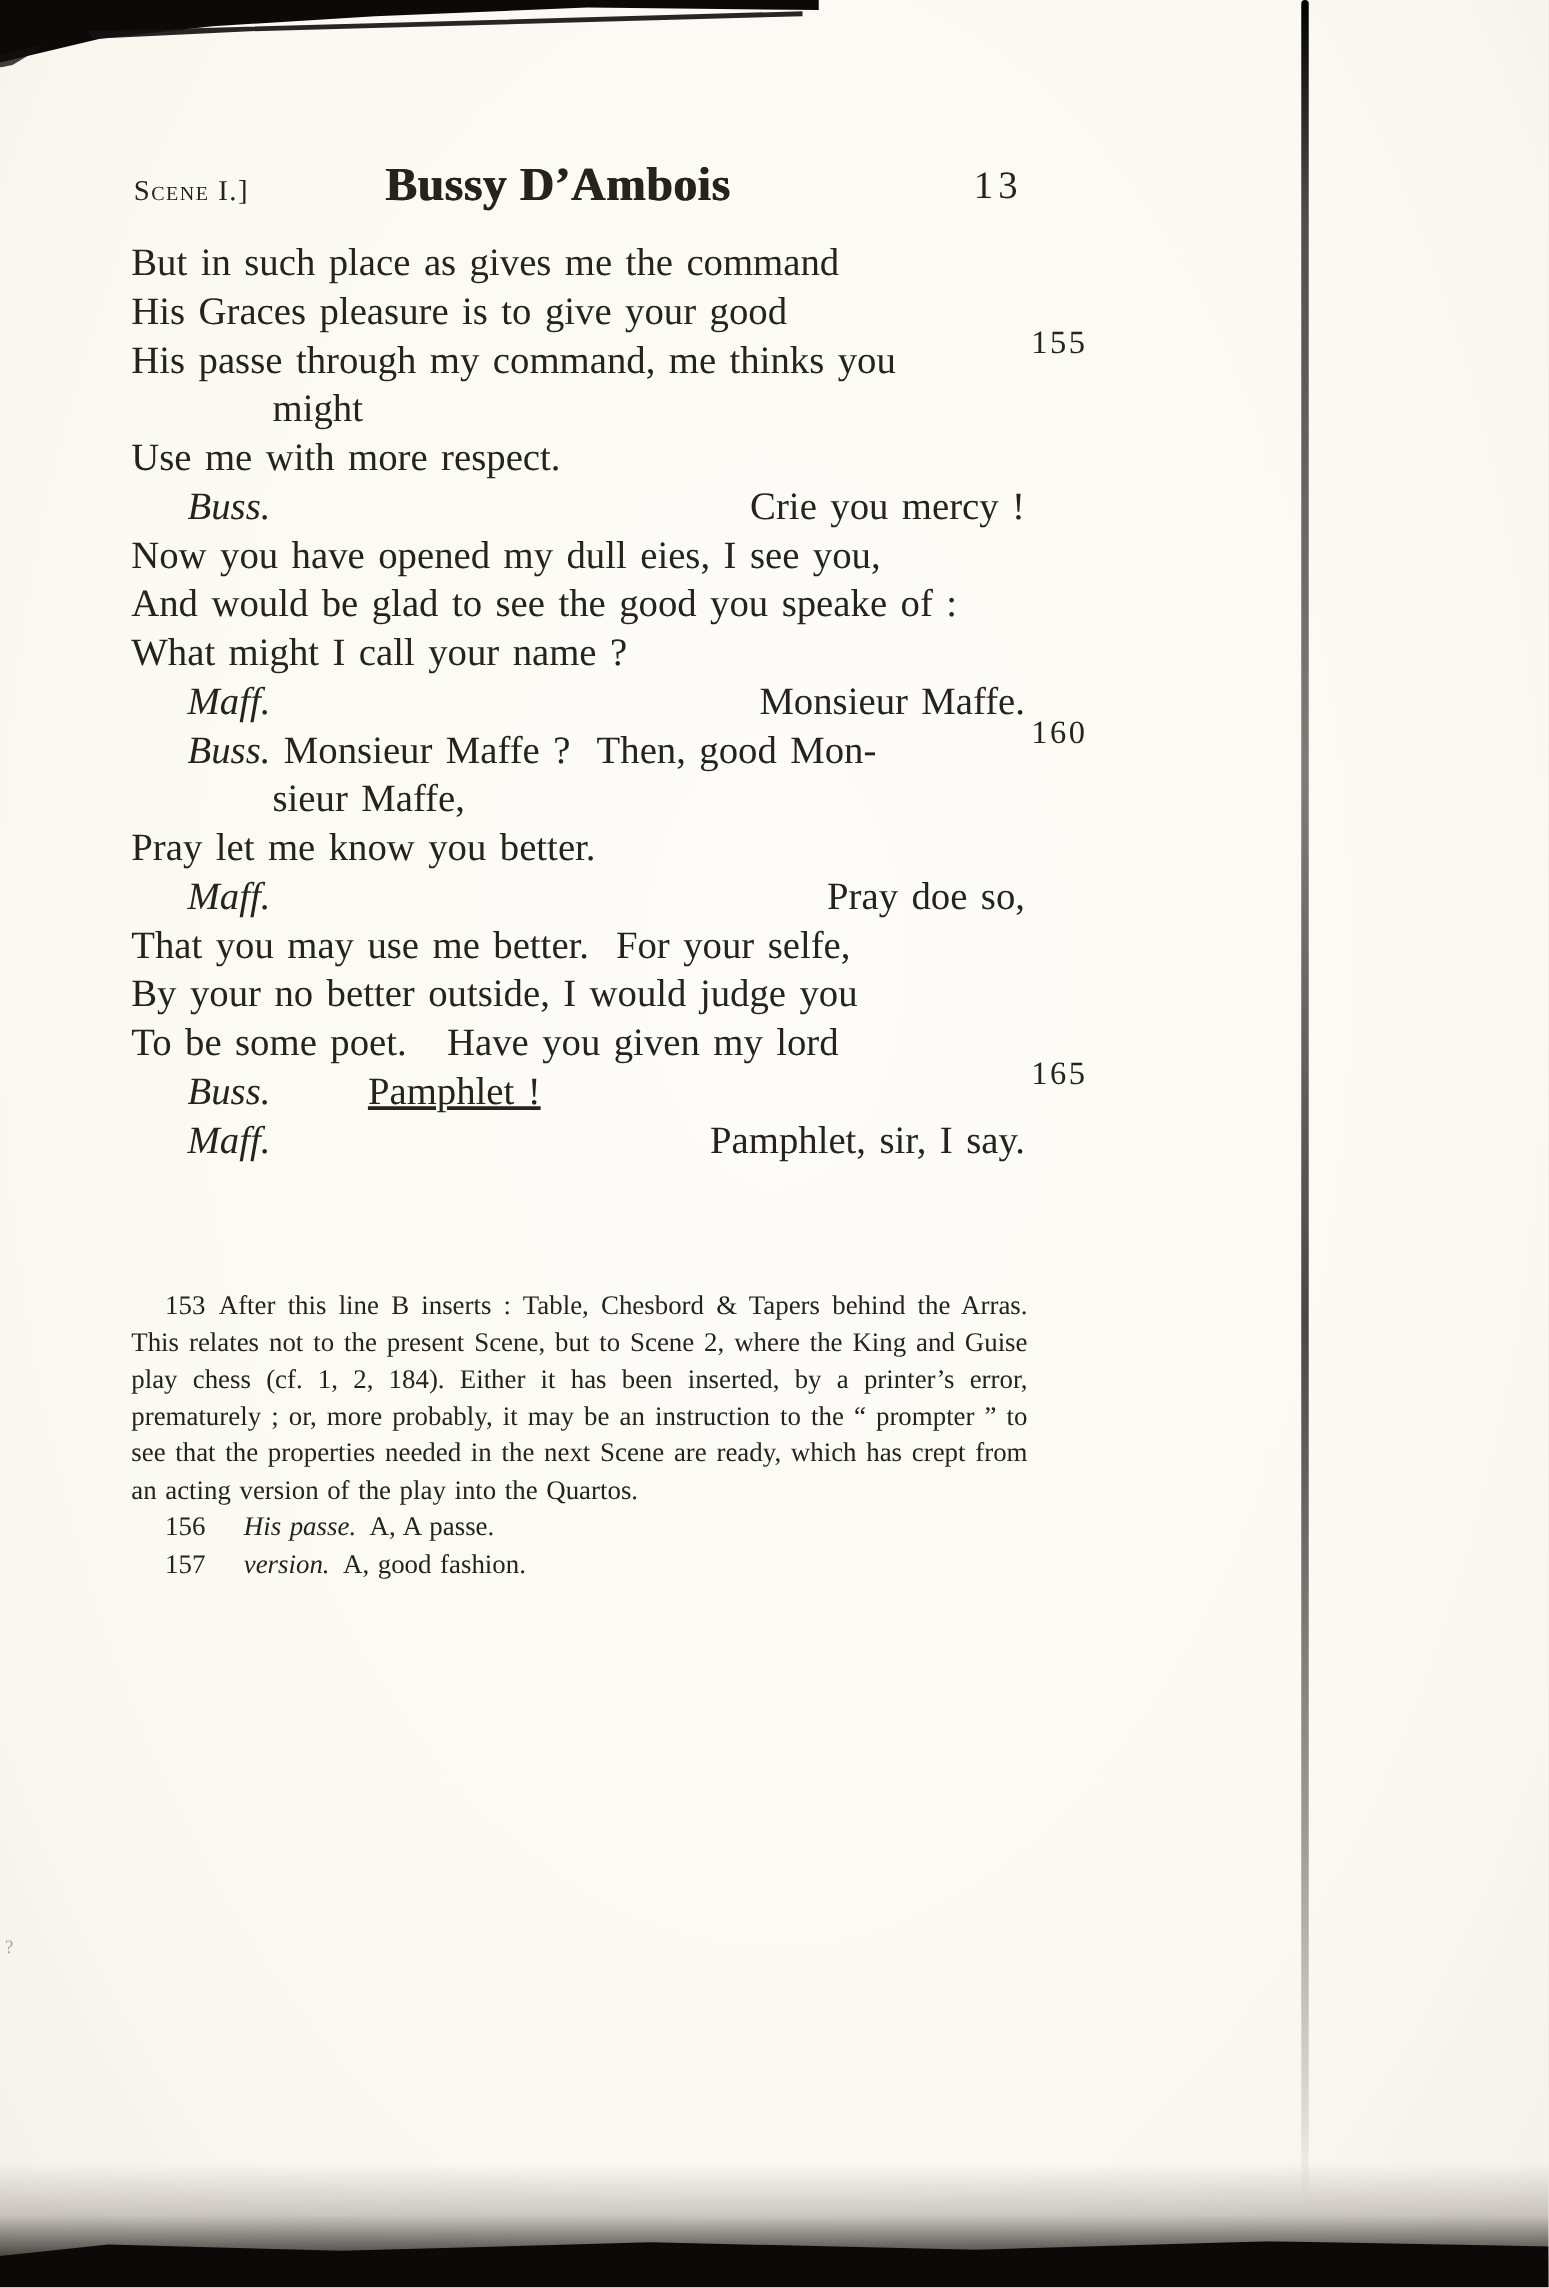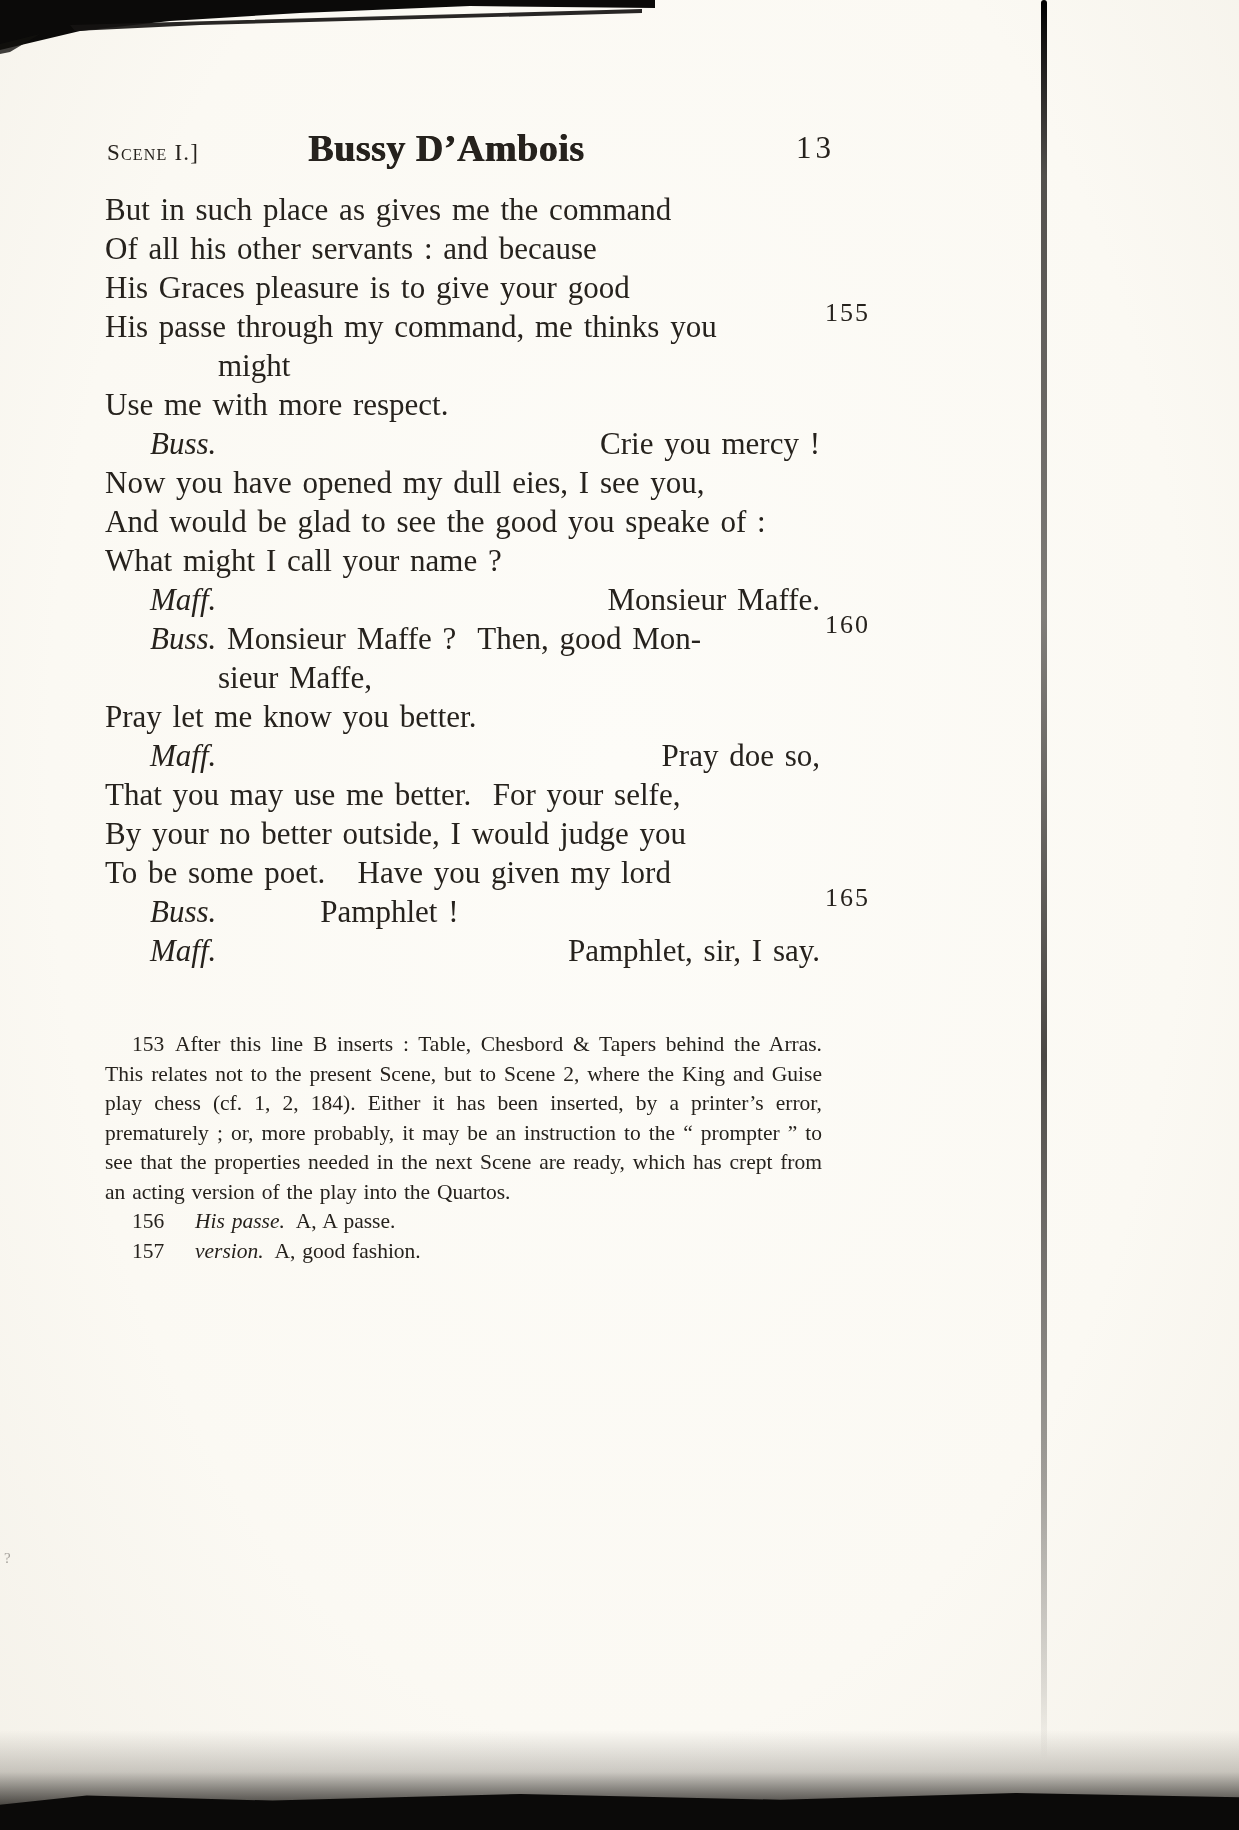--- a/index.html
+++ b/index.html
@@ -35,28 +35,28 @@
 
   
   .content { position:absolute; left:105px; top:0; width:800px; }
 
   .pheader { position:absolute; top:126px; left:0; width:800px; height:58px; }
   .scene-label { position:absolute; left:2px; top:14px; font-variant:small-caps; font-size:23px; letter-spacing:1.2px; }
   .book-title {
     position:absolute; left:203px; top:0; font-size:38px; font-weight:700;
     letter-spacing:0.5px; text-shadow:0.8px 0 0 currentColor;
   }
-  .page-number { position:absolute; left:691px; top:4px; font-size:31px; letter-spacing:4px; }
+  .page-number { position:absolute; left:674px; top:4px; font-size:31px; letter-spacing:4px; }
 
   .verse { position:absolute; top:190px; left:0; width:800px; font-size:31px; line-height:39px; word-spacing:3px; }
   .vline { position:relative; white-space:pre; min-height:39px; }
   .vline.sp { padding-left:45px; }
   .vline.indent2 { padding-left:113px; }
   .speaker { font-style:italic; }
-  .mid { margin-left:104px; }
+  .mid { margin-left:78px;text-decoration:underline; }
   .rightp { position:absolute; right:85px; }
   .num { position:absolute; right:35px; top:5px; font-size:26px; letter-spacing:2px;margin-top:20px; }
 
   .footnotes { position:absolute; top:1030px; left:0; width:717px; font-size:21.5px; line-height:29.5px; word-spacing:1.5px; }
   .footnote { text-indent:27px; text-align:justify; }
   .footnote.short { text-align:left; }
   .fn-lemma { font-style:italic;margin-left:20px; }
 </style>
 </head>
 <body>
@@ -77,21 +77,20 @@
   <div class="content">
 
     <div class="pheader">
       <span class="scene-label">Scene I.]</span>
       <span class="book-title">Bussy D’Ambois</span>
       <span class="page-number">13</span>
     </div>
 
     <div class="verse">
         <div class="vline"><span class="vtext">But in such place as gives me the command</span></div>
-        <div class="vline"><span class="vtext">Of all his other servants : and because</span></div>
         <div class="vline"><span class="vtext">His Graces pleasure is to give your good</span><span class="num">155</span></div>
         <div class="vline"><span class="vtext">His passe through my command, me thinks you</span></div>
         <div class="vline indent2"><span class="vtext">might</span></div>
         <div class="vline"><span class="vtext">Use me with more respect.</span></div>
         <div class="vline sp"><span class="speaker">Buss.</span><span class="rightp">Crie you mercy !</span></div>
         <div class="vline"><span class="vtext">Now you have opened my dull eies, I see you,</span></div>
         <div class="vline"><span class="vtext">And would be glad to see the good you speake of :</span></div>
         <div class="vline"><span class="vtext">What might I call your name ?</span></div>
         <div class="vline sp"><span class="speaker">Maff.</span><span class="rightp">Monsieur Maffe.</span><span class="num">160</span></div>
         <div class="vline sp"><span class="speaker">Buss.</span><span class="vtext"> Monsieur Maffe ?  Then, good Mon-</span></div>

